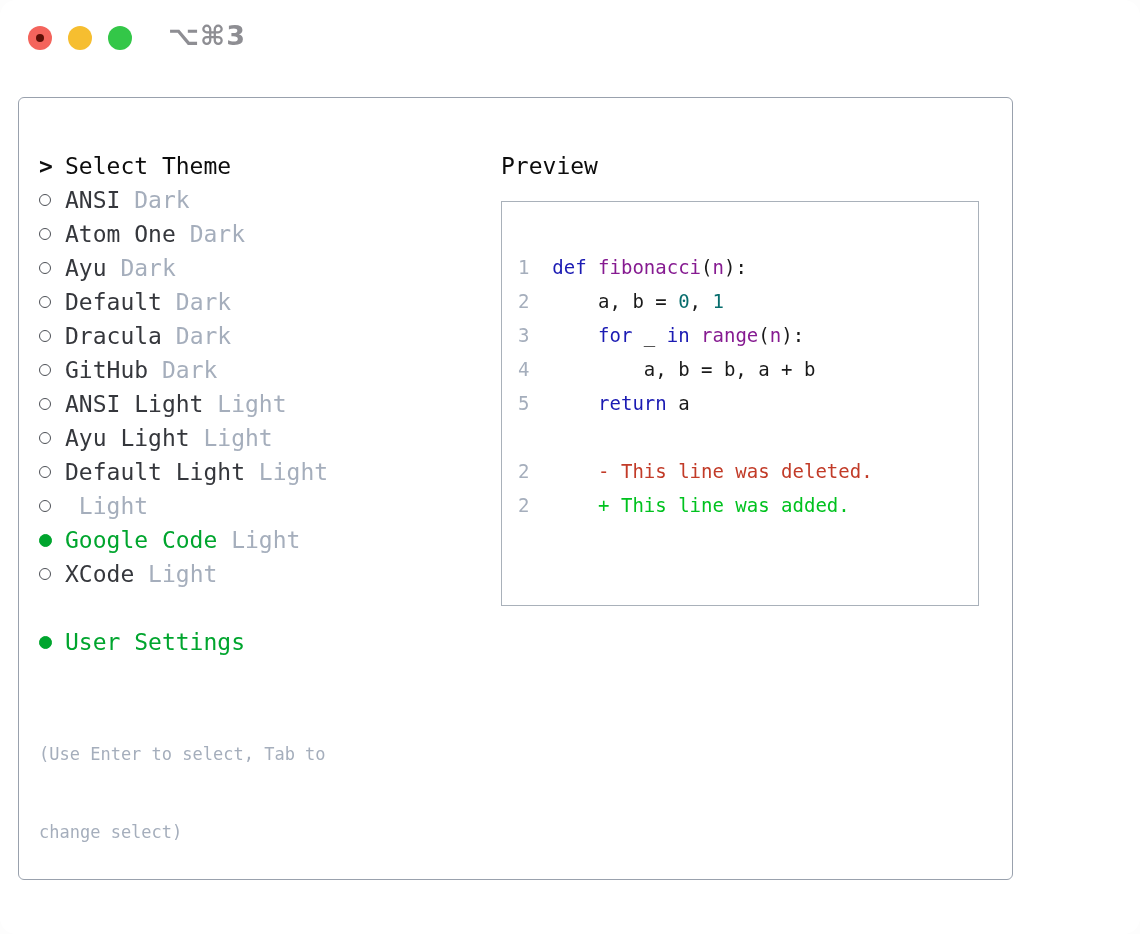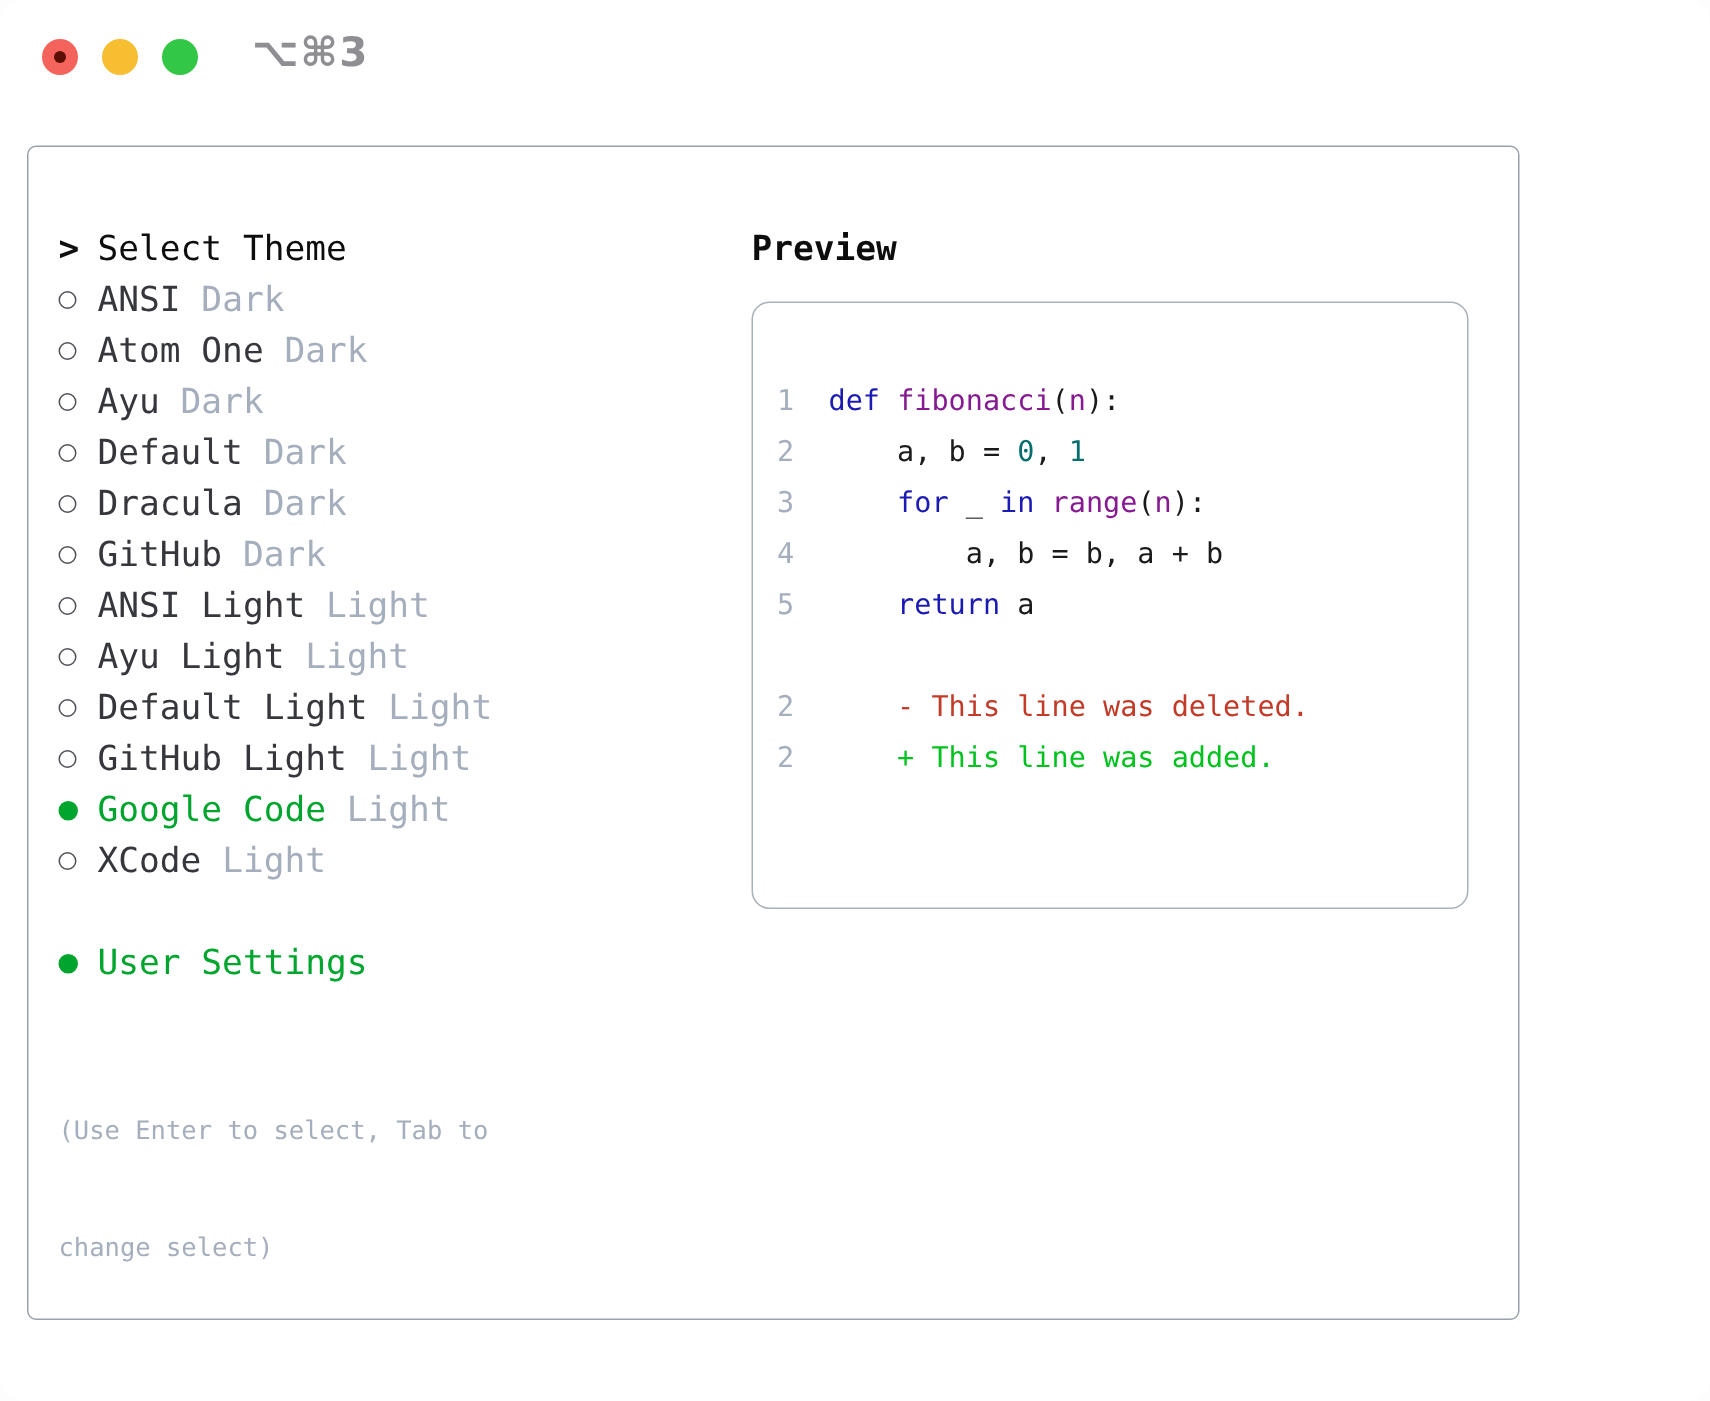--- a/index.html
+++ b/index.html
@@ -48,24 +48,24 @@
   }
   .radio.sel { background:var(--accent); border-color:var(--accent); width:13px; height:13px; }
   .hdr { font-weight:normal; color:#0d0d0d; }
   .t  { color:#35373c; }
   .t.sel { color:var(--accent); }
   .v  { color:#a5aebc; }
   .gap { height:34px; }
   .help { font-size:17px; line-height:34px; color:#a5aebc; white-space:pre;margin-top:44px; }
 
   
-  .pv-head { font-size:23px; font-weight:bold; color:#0d0d0d; line-height:34px; height:34px; }
+  .pv-head { font-size:23px; font-weight:normal; color:#0d0d0d; line-height:34px; height:34px; }
   .pv-box {
     margin-top:18px; width:478px; height:405px;
-    border:1.5px solid #a9b1ba; border-radius:12px; background:#fff;
+    border:1.5px solid #a9b1ba; border-radius:0; background:#fff;
     padding:48px 14px 4px 16px; overflow:hidden;
   }
   .pline { font-size:19px; line-height:34px; height:34px; white-space:pre; }
   .ln { display:inline-block; width:3ch; color:#a5aebc; }
   .tok-kw  { color:var(--kw); }
   .tok-fn  { color:var(--fn); }
   .tok-num { color:var(--num); }
   .tok-pl  { color:#1a1a1a; }
   .dx.context { color:#8d9096; }
   .dx.deleted { color:var(--del); }
@@ -97,21 +97,21 @@
         <div id="theme-items">
             <div class="row"><span class="mkcol"><span class="radio"></span></span><span class="t">ANSI</span><span class="v"> Dark</span></div>
             <div class="row"><span class="mkcol"><span class="radio"></span></span><span class="t">Atom One</span><span class="v"> Dark</span></div>
             <div class="row"><span class="mkcol"><span class="radio"></span></span><span class="t">Ayu</span><span class="v"> Dark</span></div>
             <div class="row"><span class="mkcol"><span class="radio"></span></span><span class="t">Default</span><span class="v"> Dark</span></div>
             <div class="row"><span class="mkcol"><span class="radio"></span></span><span class="t">Dracula</span><span class="v"> Dark</span></div>
             <div class="row"><span class="mkcol"><span class="radio"></span></span><span class="t">GitHub</span><span class="v"> Dark</span></div>
             <div class="row"><span class="mkcol"><span class="radio"></span></span><span class="t">ANSI Light</span><span class="v"> Light</span></div>
             <div class="row"><span class="mkcol"><span class="radio"></span></span><span class="t">Ayu Light</span><span class="v"> Light</span></div>
             <div class="row"><span class="mkcol"><span class="radio"></span></span><span class="t">Default Light</span><span class="v"> Light</span></div>
-            <div class="row"><span class="mkcol"><span class="radio"></span></span><span class="t">GitHub Light</span><span class="v"> Light</span></div>
+            <div class="row"><span class="mkcol"><span class="radio"></span></span><span class="v"> Light</span></div>
             <div class="row"><span class="mkcol"><span class="radio sel"></span></span><span class="t sel">Google Code</span><span class="v"> Light</span></div>
             <div class="row"><span class="mkcol"><span class="radio"></span></span><span class="t">XCode</span><span class="v"> Light</span></div>
           </div>
 
         <div class="gap"></div>
 
 
         <div id="apply-items">
             <div class="row"><span class="mkcol"><span class="radio sel"></span></span><span class="t sel">User Settings</span></div>
           </div>

